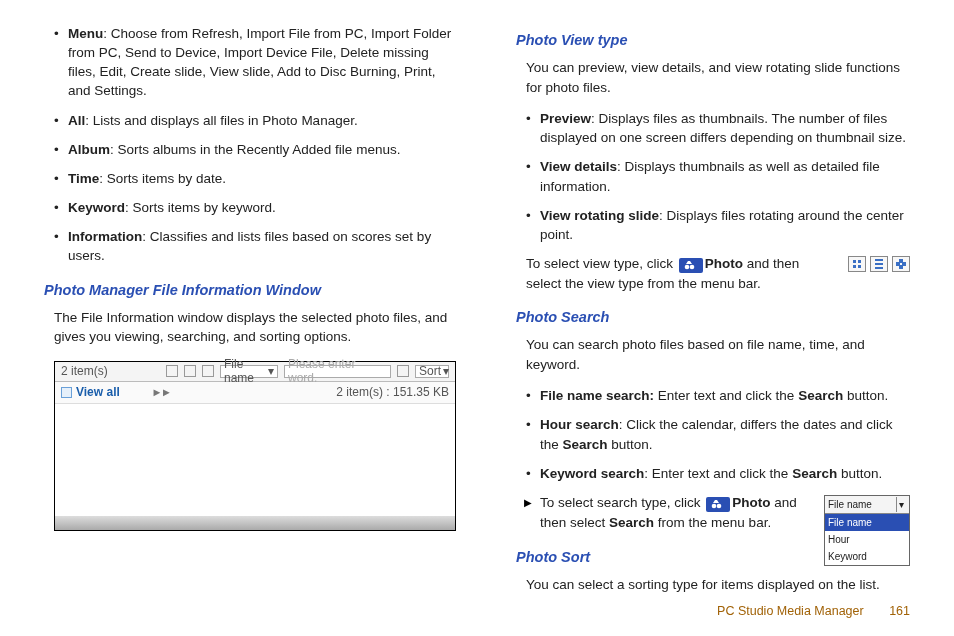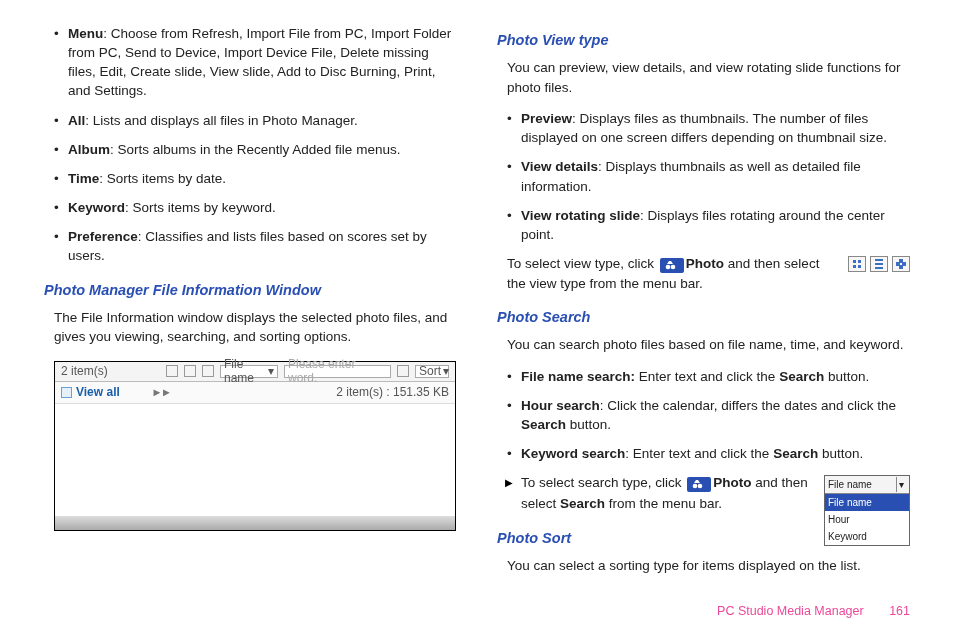--- a/index.html
+++ b/index.html
@@ -7,21 +7,21 @@
     width: 954px;
     height: 636px;
     background: #fff;
     font-family: Arial, Helvetica, sans-serif;
     color: #222;
     padding: 24px 44px 18px 44px;
     position: relative;
   }
   .columns {
     display: flex;
-    gap: 40px;
+    gap: 60px;
     height: 560px;
   }
   .col { flex: 1; }
   .bullet-list { list-style: none; padding-left: 10px; }
   .bullet-list li { position: relative; padding-left: 14px; margin-bottom: 10px; font-size: 13.5px; line-height: 1.42; }
   .bullet-list li::before { content: "•"; position: absolute; left: 0; top: 0; }
   .heading {
     color: #2a4fb3;
     font-weight: bold;
     font-style: italic;
@@ -91,40 +91,40 @@
     position: absolute; right: 0; top: 2px;
     width: 86px; border: 1px solid #666; font-size: 10px; background: #fff;
   }
   .dropdown-fig .dd-top { display: flex; justify-content: space-between; padding: 1px 3px; border-bottom: 1px solid #888; background: #f4f4f4; }
   .dropdown-fig .dd-opt { padding: 1px 3px; }
   .dropdown-fig .dd-sel { background: #2a4fb3; color: #fff; }
   .dd-arrow { width:10px; text-align:center; border-left:1px solid #888; }
 
   .footer {
     position: absolute; bottom: 18px; right: 44px;
-    font-size: 12.5px; color: #ec4899;
+    font-size: 12.5px; color: #a16207;
   }
   .footer .pg { margin-left: 22px; }
 
   .rel-wrap { position: relative; padding-right: 80px; }
   .rel-wrap-dd { position: relative; padding-right: 100px; }
 </style>
 </head>
 <body>
 
 <div class="columns">
 
   <div class="col">
     <ul class="bullet-list">
       <li><b>Menu</b><span>: Choose from Refresh, Import File from PC, Import Folder from PC, Send to Device, Import Device File, Delete missing files, Edit, Create slide, View slide, Add to Disc Burning, Print, and Settings.</span></li>
       <li><b>All</b><span>: Lists and displays all files in Photo Manager.</span></li>
       <li><b>Album</b><span>: Sorts albums in the Recently Added file menus.</span></li>
       <li><b>Time</b><span>: Sorts items by date.</span></li>
       <li><b>Keyword</b><span>: Sorts items by keyword.</span></li>
-      <li><b>Preference</b><span>: Classifies and lists files based on scores set by users.</span></li>
+      <li><b>Information</b><span>: Classifies and lists files based on scores set by users.</span></li>
     </ul>
 
     <div class="heading">Photo Manager File Information Window</div>
     <div class="para">The File Information window displays the selected photo files, and gives you viewing, searching, and sorting options.</div>
 
     <div class="figure">
       <div class="fig-top">
         <span>2 item(s)</span>
         <span class="sp"></span>
         <span class="micon"></span>

